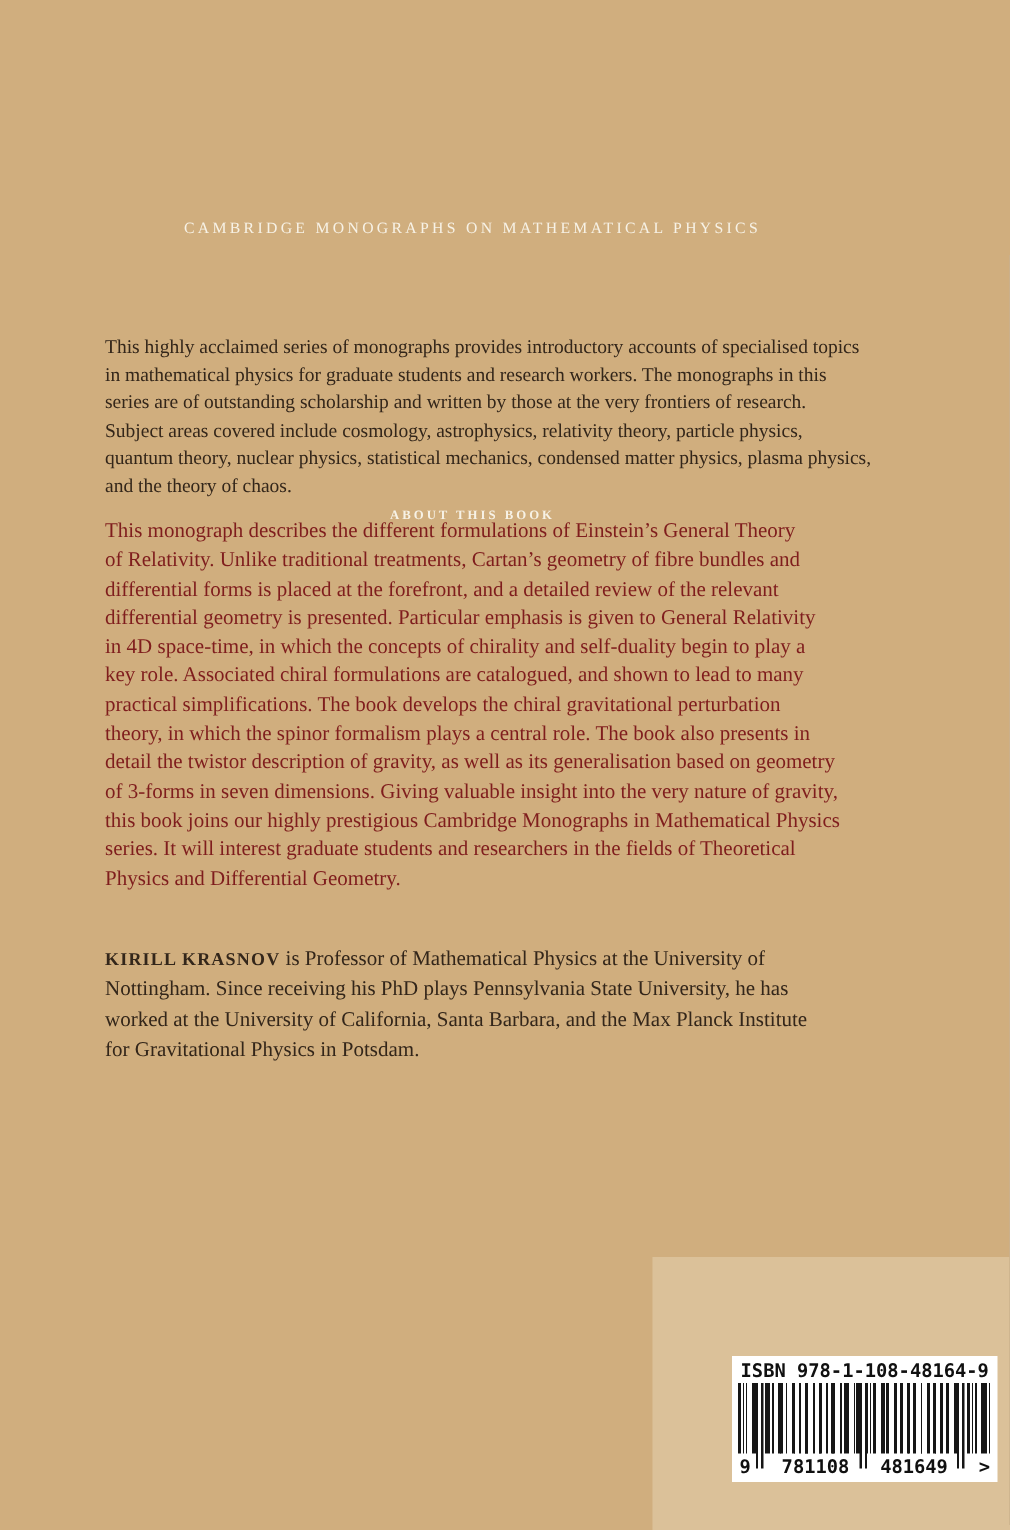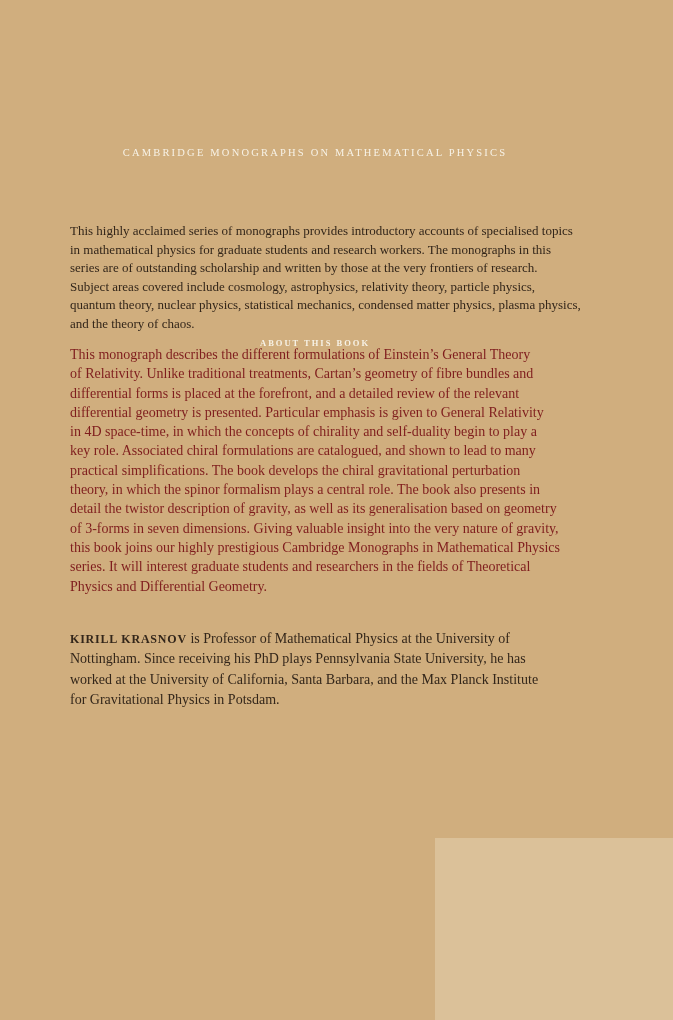--- a/index.html
+++ b/index.html
@@ -187,14 +187,29 @@
   <div class="author-bio">
     <span class="author-name">KIRILL KRASNOV</span><span> is Professor of Mathematical Physics at the University of
 Nottingham. Since receiving his PhD plays Pennsylvania State University, he has
 worked at the University of California, Santa Barbara, and the Max Planck Institute
 for Gravitational Physics in Potsdam.</span>
   </div>
 
   <div class="footer-panel"></div>
 
 
+  <div class="barcode-box">
+    <div class="isbn-label">ISBN 978-1-108-48164-9</div>
+    <div class="bars-wrap">
+      <div class="bars"></div>
+      <div class="guard guard-left"></div>
+      <div class="guard guard-middle"></div>
+      <div class="guard guard-right"></div>
+      <div class="barcode-digits">
+        <span>9</span>
+        <span>781108</span>
+        <span>481649</span>
+        <span>&gt;</span>
+      </div>
+    </div>
+  </div>
 
 </div>
 
 </body></html>

